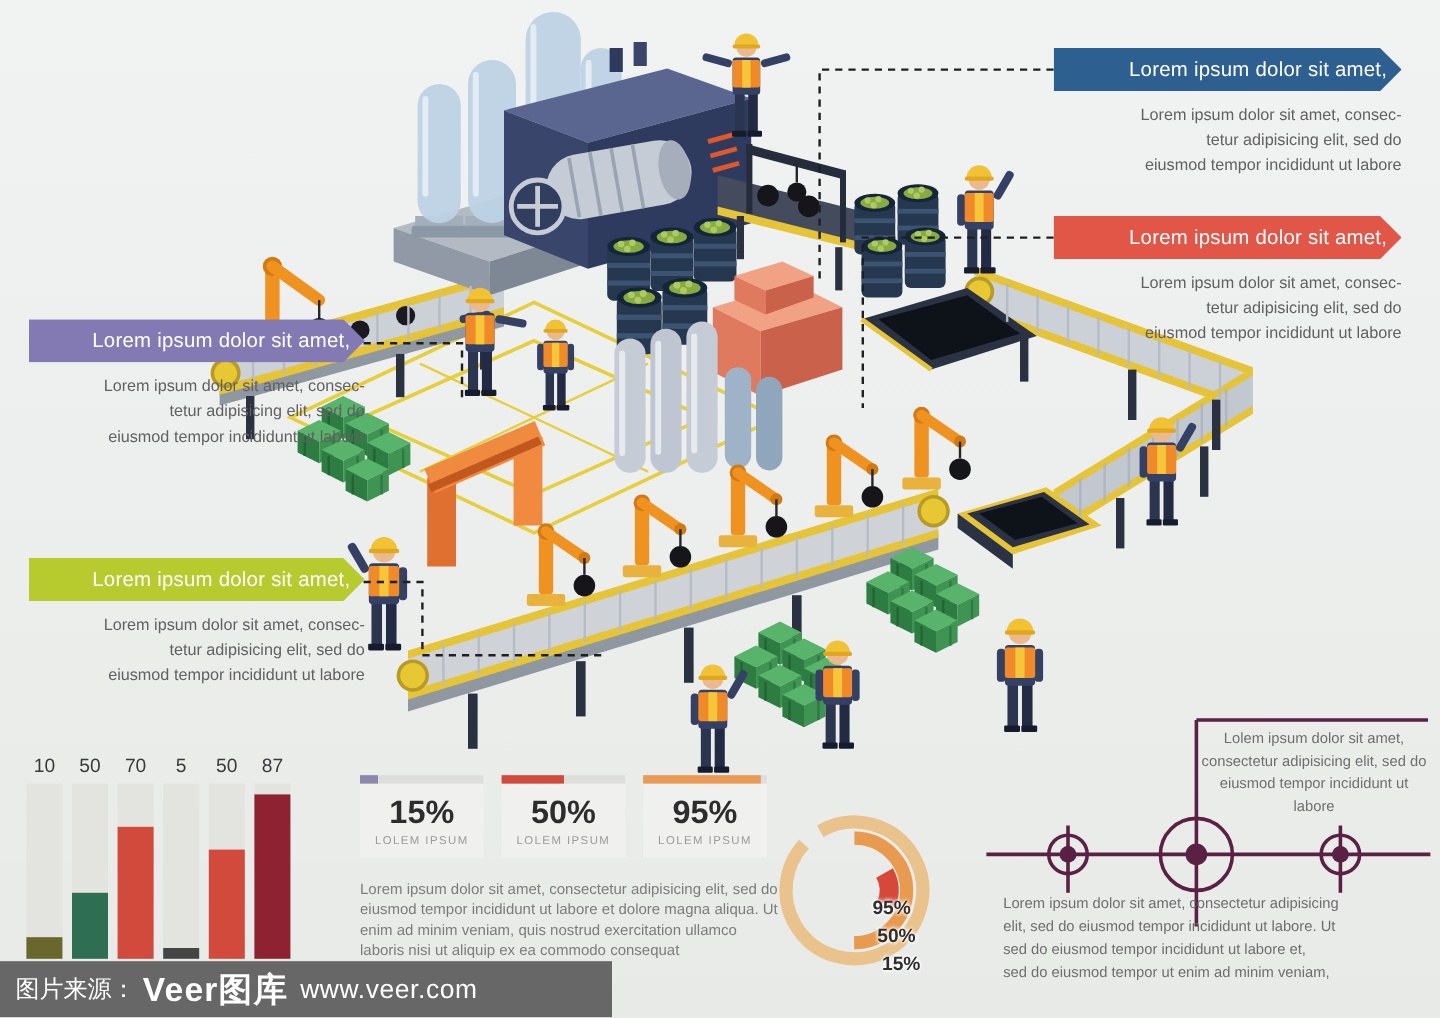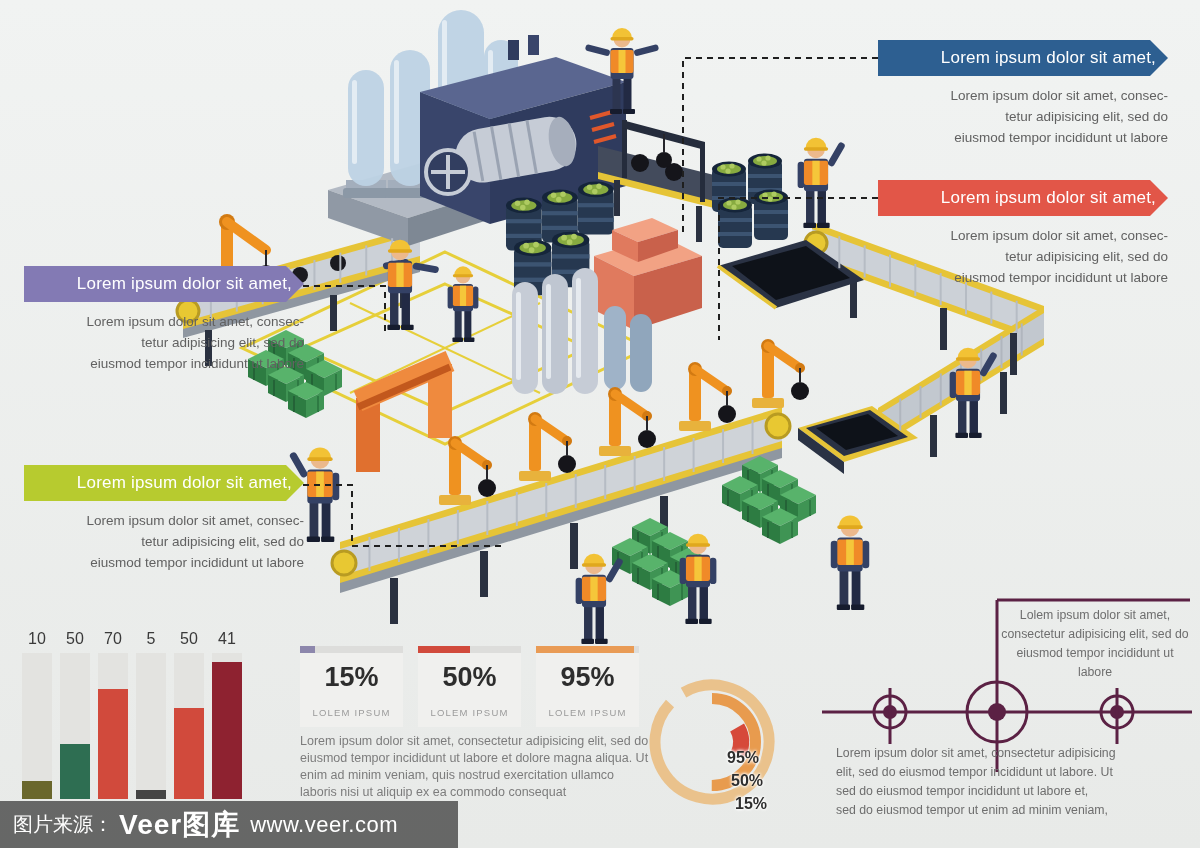--- a/index.html
+++ b/index.html
@@ -14,29 +14,29 @@
 #bar-chart{position:absolute;left:22px;top:630px;display:flex;gap:8px;z-index:2}
 .bar-col{width:30px}
 .bar-num{height:20px;font-size:16px;color:#3a3a3a;text-align:center;margin-bottom:3px}
 .bar-track{height:146px;background:#e3e3e0;position:relative}
 .bar-fill{position:absolute;bottom:0;left:0;right:0}
 #stats{position:absolute;left:300px;top:646px;display:flex;gap:15px;z-index:2}
 .stat{width:103px;background:#f0f0ee;padding-bottom:9px}
 .stat-bar{height:7px;background:#dddddb;margin-bottom:9px}
 .stat-bar-fill{display:block;height:100%;width:0}
 .stat-value{font-size:27px;font-weight:700;color:#2d2d2d;text-align:center}
-.stat-label{font-size:9.5px;color:#9b9b9b;text-align:center;letter-spacing:1.2px;margin-top:14px}
+.stat-label{font-size:9.5px;color:#9b9b9b;text-align:center;letter-spacing:1.2px;margin-top:2px}
 #paragraph{position:absolute;left:300px;top:733px;width:354px;font-size:12.5px;line-height:17px;color:#7c7c7c;z-index:2}
 .donut-label{position:absolute;font-size:16px;font-weight:700;color:#2e2e2e;z-index:2;text-shadow:0 0 3px #fff,0 0 3px #fff,0 0 4px #fff}
 #donut-label-0{left:727px;top:749px}
 #donut-label-1{left:731px;top:772px}
 #donut-label-2{left:735px;top:795px}
 #plane-note-top{position:absolute;left:999px;top:606px;width:192px;font-size:12.3px;line-height:19px;color:#6e6e6e;text-align:center;z-index:2}
 #plane-note-bottom{position:absolute;left:836px;top:744px;width:280px;font-size:12.3px;line-height:19px;color:#6e6e6e;text-align:left;z-index:2}
-#watermark{position:absolute;left:0;top:801px;width:458px;height:47px;background:rgba(22,22,22,.62);display:flex;align-items:center;padding-left:13px;z-index:5;color:#fff}
+#watermark{position:absolute;left:0;top:801px;width:510px;height:47px;background:rgba(22,22,22,.62);display:flex;align-items:center;padding-left:13px;z-index:5;color:#fff}
 .wm-prefix{font-size:20px}
 .wm-brand{font-size:28px;font-weight:700;margin:0 10px 0 6px;letter-spacing:1px}
 .wm-url{font-size:22px;letter-spacing:.5px}
 </style>
 </head>
 <body>
 
 <div id="stage">
 
 <svg id="scene" viewBox="0 0 1200 848" xmlns="http://www.w3.org/2000/svg">
@@ -723,21 +723,21 @@
           <div class="bar-fill" style="height: 9px; background: rgb(69, 69, 69);"></div>
         </div>
       </div>
       <div class="bar-col">
         <div class="bar-num">50</div>
         <div class="bar-track" style="background: rgb(227, 227, 224);">
           <div class="bar-fill" style="height: 91px; background: rgb(209, 74, 60);"></div>
         </div>
       </div>
       <div class="bar-col">
-        <div class="bar-num">41</div>
+        <div class="bar-num">87</div>
         <div class="bar-track" style="background: rgb(227, 227, 224);">
           <div class="bar-fill" style="height: 137px; background: rgb(142, 34, 48);"></div>
         </div>
       </div>
     </div>
 
 <div id="stats">
   <div class="stat">
     <div class="stat-bar">
           <i class="stat-bar-fill" style="width: 15%; background: rgb(141, 135, 172);"></i>

